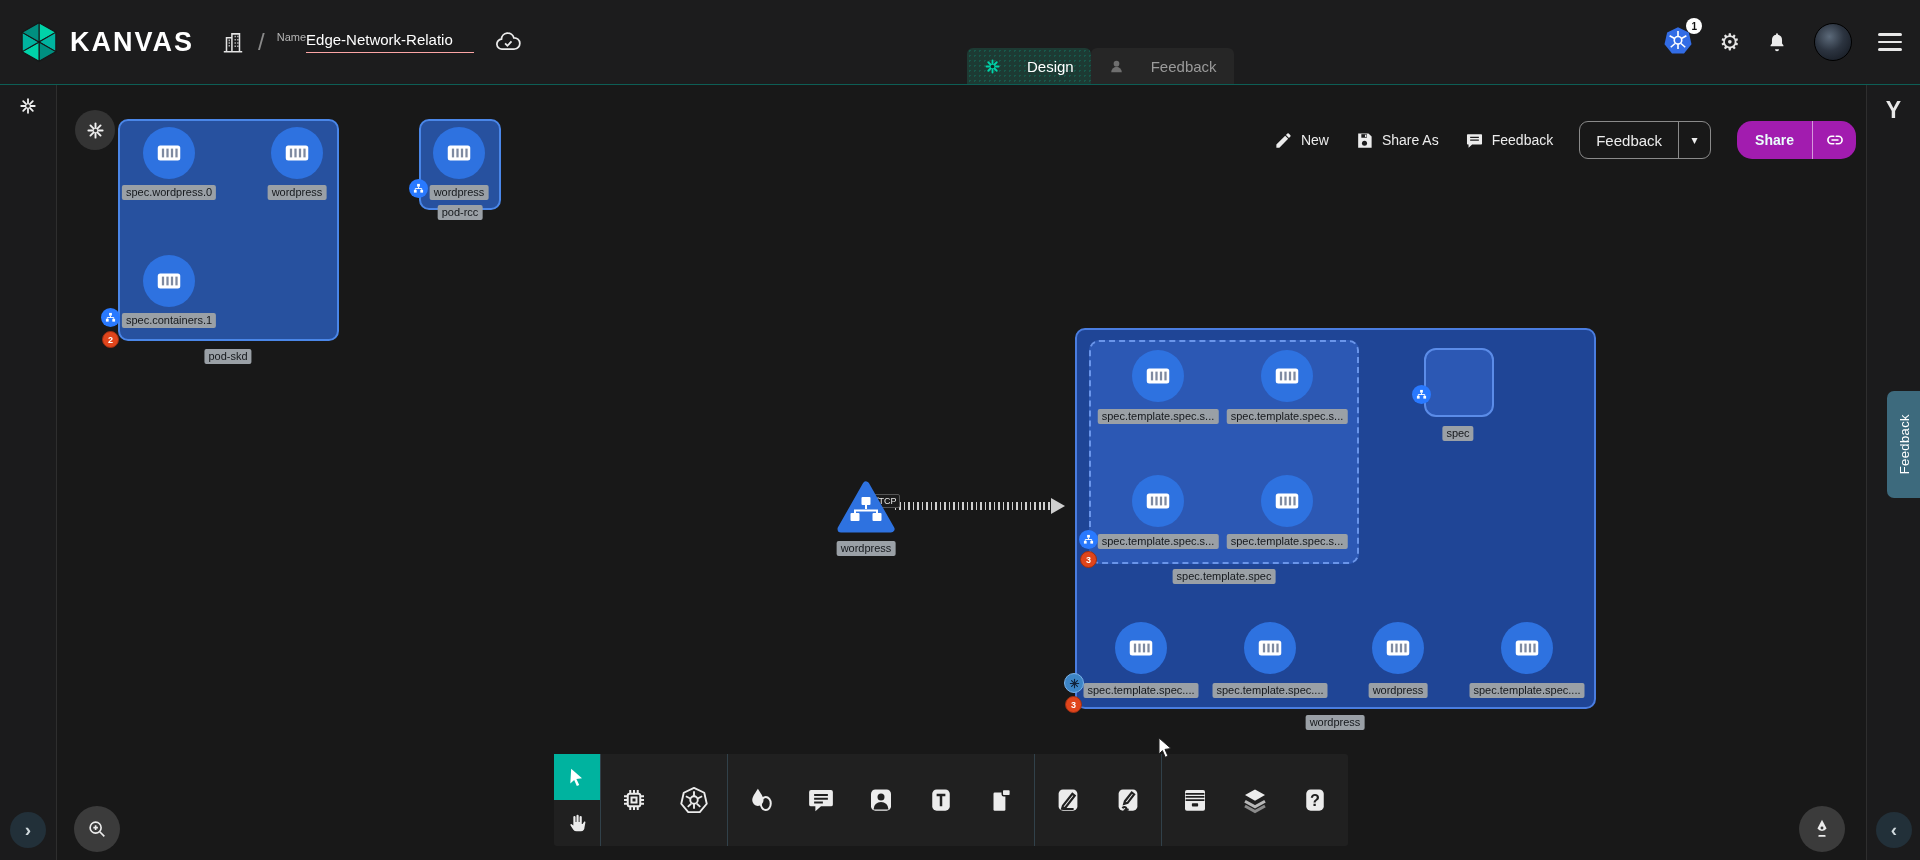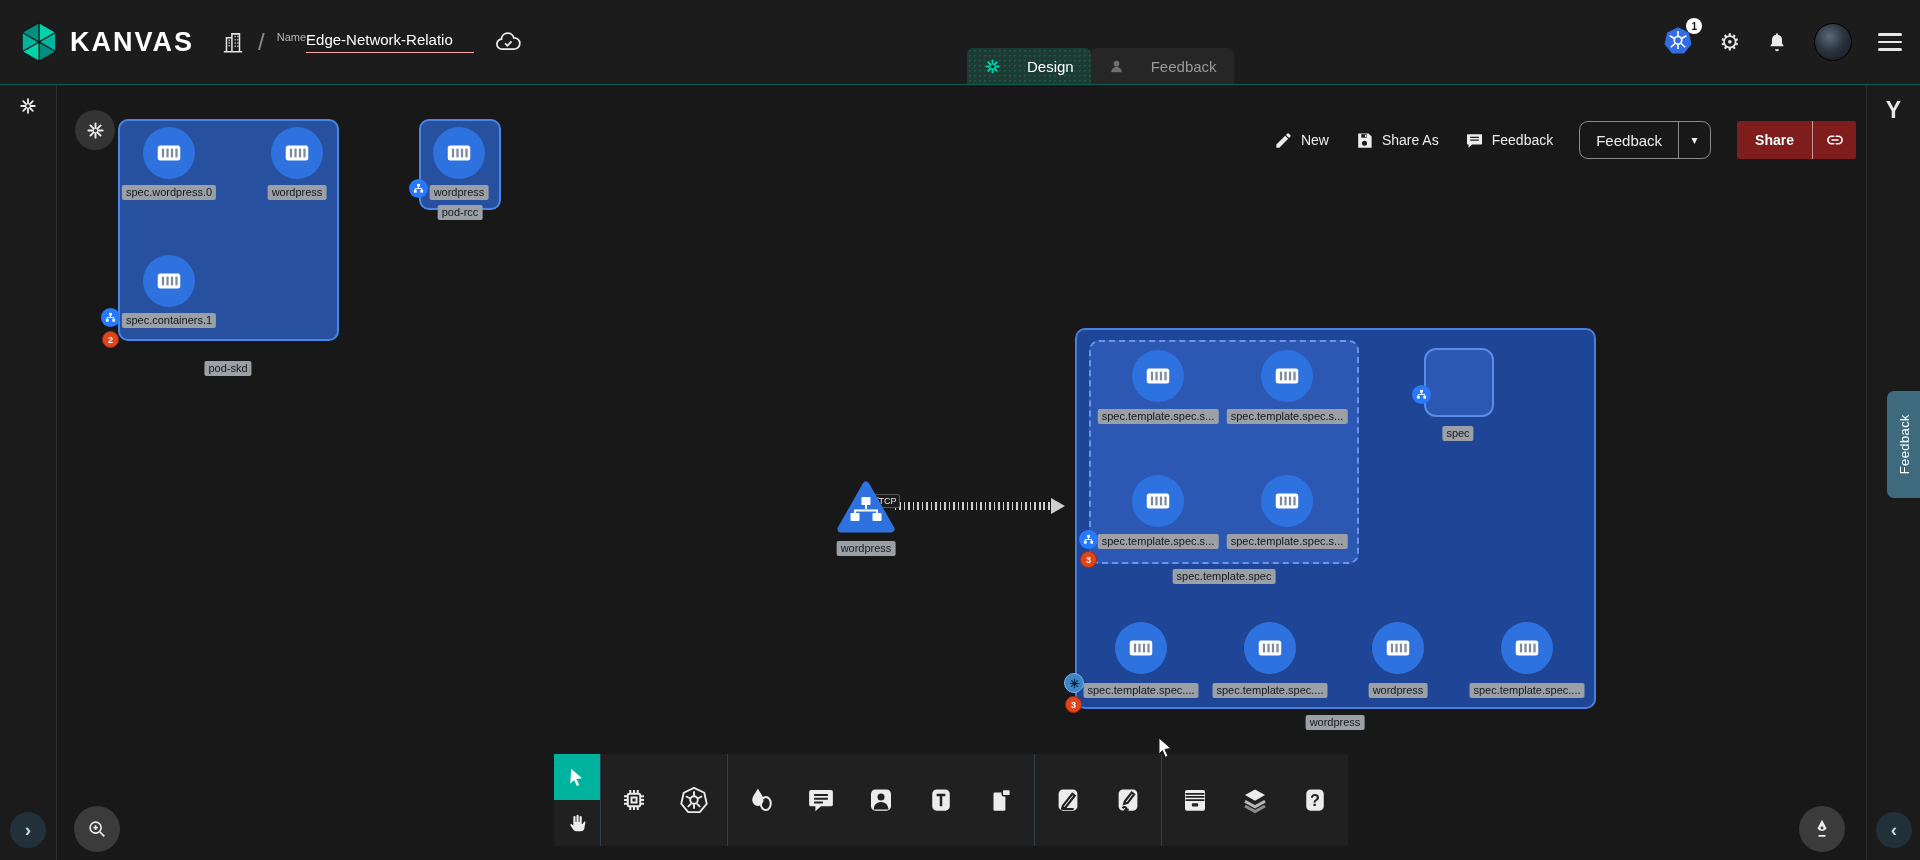--- a/index.html
+++ b/index.html
@@ -77,21 +77,21 @@
   
   .actions-bar{position:absolute;top:36px;right:10px;display:flex;align-items:center;gap:26px}
   .ghostbtn{display:flex;align-items:center;gap:8px;color:#ececec;font-size:14px;cursor:pointer;background:none;border:none;
             font-family:"Liberation Sans",sans-serif}
   .splitbtn{height:38px;display:flex;align-items:stretch;border-radius:9px;overflow:hidden;cursor:pointer}
   .actionsbtn{border:1px solid #8a8a8a}
   .actionsbtn .seg{display:flex;align-items:center;color:#ececec;font-size:15px}
   .actionsbtn .seg.main{padding:0 16px}
   .actionsbtn .seg.caret{width:32px;justify-content:center;border-left:1px solid #8a8a8a;font-size:12px}
   .sharebtn{background:#1ca violet}
-  .sharebtn{background:#7f1d1d;border-radius:2px}
+  .sharebtn{background:#a21caf;border-radius:15px}
   .sharebtn .seg{display:flex;align-items:center;color:#eafffb}
   .sharebtn .seg.main{padding:0 18px;font-size:14px;font-weight:700}
   .sharebtn .seg.link{width:44px;justify-content:center;border-left:1px solid rgba(255,255,255,.55)}
 
   
   .toolbar{position:absolute;left:497px;top:669px;height:92px;display:flex;background:#202020;border-radius:3px}
   .tb-col{width:46px;display:flex;flex-direction:column}
   .tb-cell{flex:1;display:flex;align-items:center;justify-content:center;color:#ececec;cursor:pointer}
   .tb-cell.active{background:#00B39F;color:#fff}
   .tb-sec{display:flex;align-items:center;gap:30px;padding:0 18px;border-left:1px solid #31414a;color:#ececec}
@@ -271,21 +271,21 @@
 
       <div class="badge b-blue" style="left:44px;top:223px">
         <svg width="11" height="11" viewBox="0 0 24 24">
             <rect x="9" y="2" width="6" height="6" fill="#fff"></rect>
             <rect x="2" y="15" width="6" height="6" fill="#fff"></rect>
             <rect x="16" y="15" width="6" height="6" fill="#fff"></rect>
             <path d="M12 8v4M5 15v-3h14v3" stroke="#fff" stroke-width="2" fill="none"></path>
           </svg>
       </div>
       <div class="badge b-red" style="left:45px;top:246px">2</div>
-      <div class="nlabel" style="left:171px;top:276px">pod-skd</div>
+      <div class="nlabel" style="left:171px;top:264px">pod-skd</div>
 
       <div class="cnode" style="left:376px;top:42px">
         <svg width="30" height="30" viewBox="0 0 24 24">
             <rect x="3" y="6" width="18" height="12" rx="2" fill="#fff"></rect>
             <g fill="#7e8aa0">
               <rect x="6.3" y="8.5" width="1.8" height="7"></rect>
               <rect x="9.9" y="8.5" width="1.8" height="7"></rect>
               <rect x="13.5" y="8.5" width="1.8" height="7"></rect>
               <rect x="17.1" y="8.5" width="1.8" height="7"></rect>
             </g>

